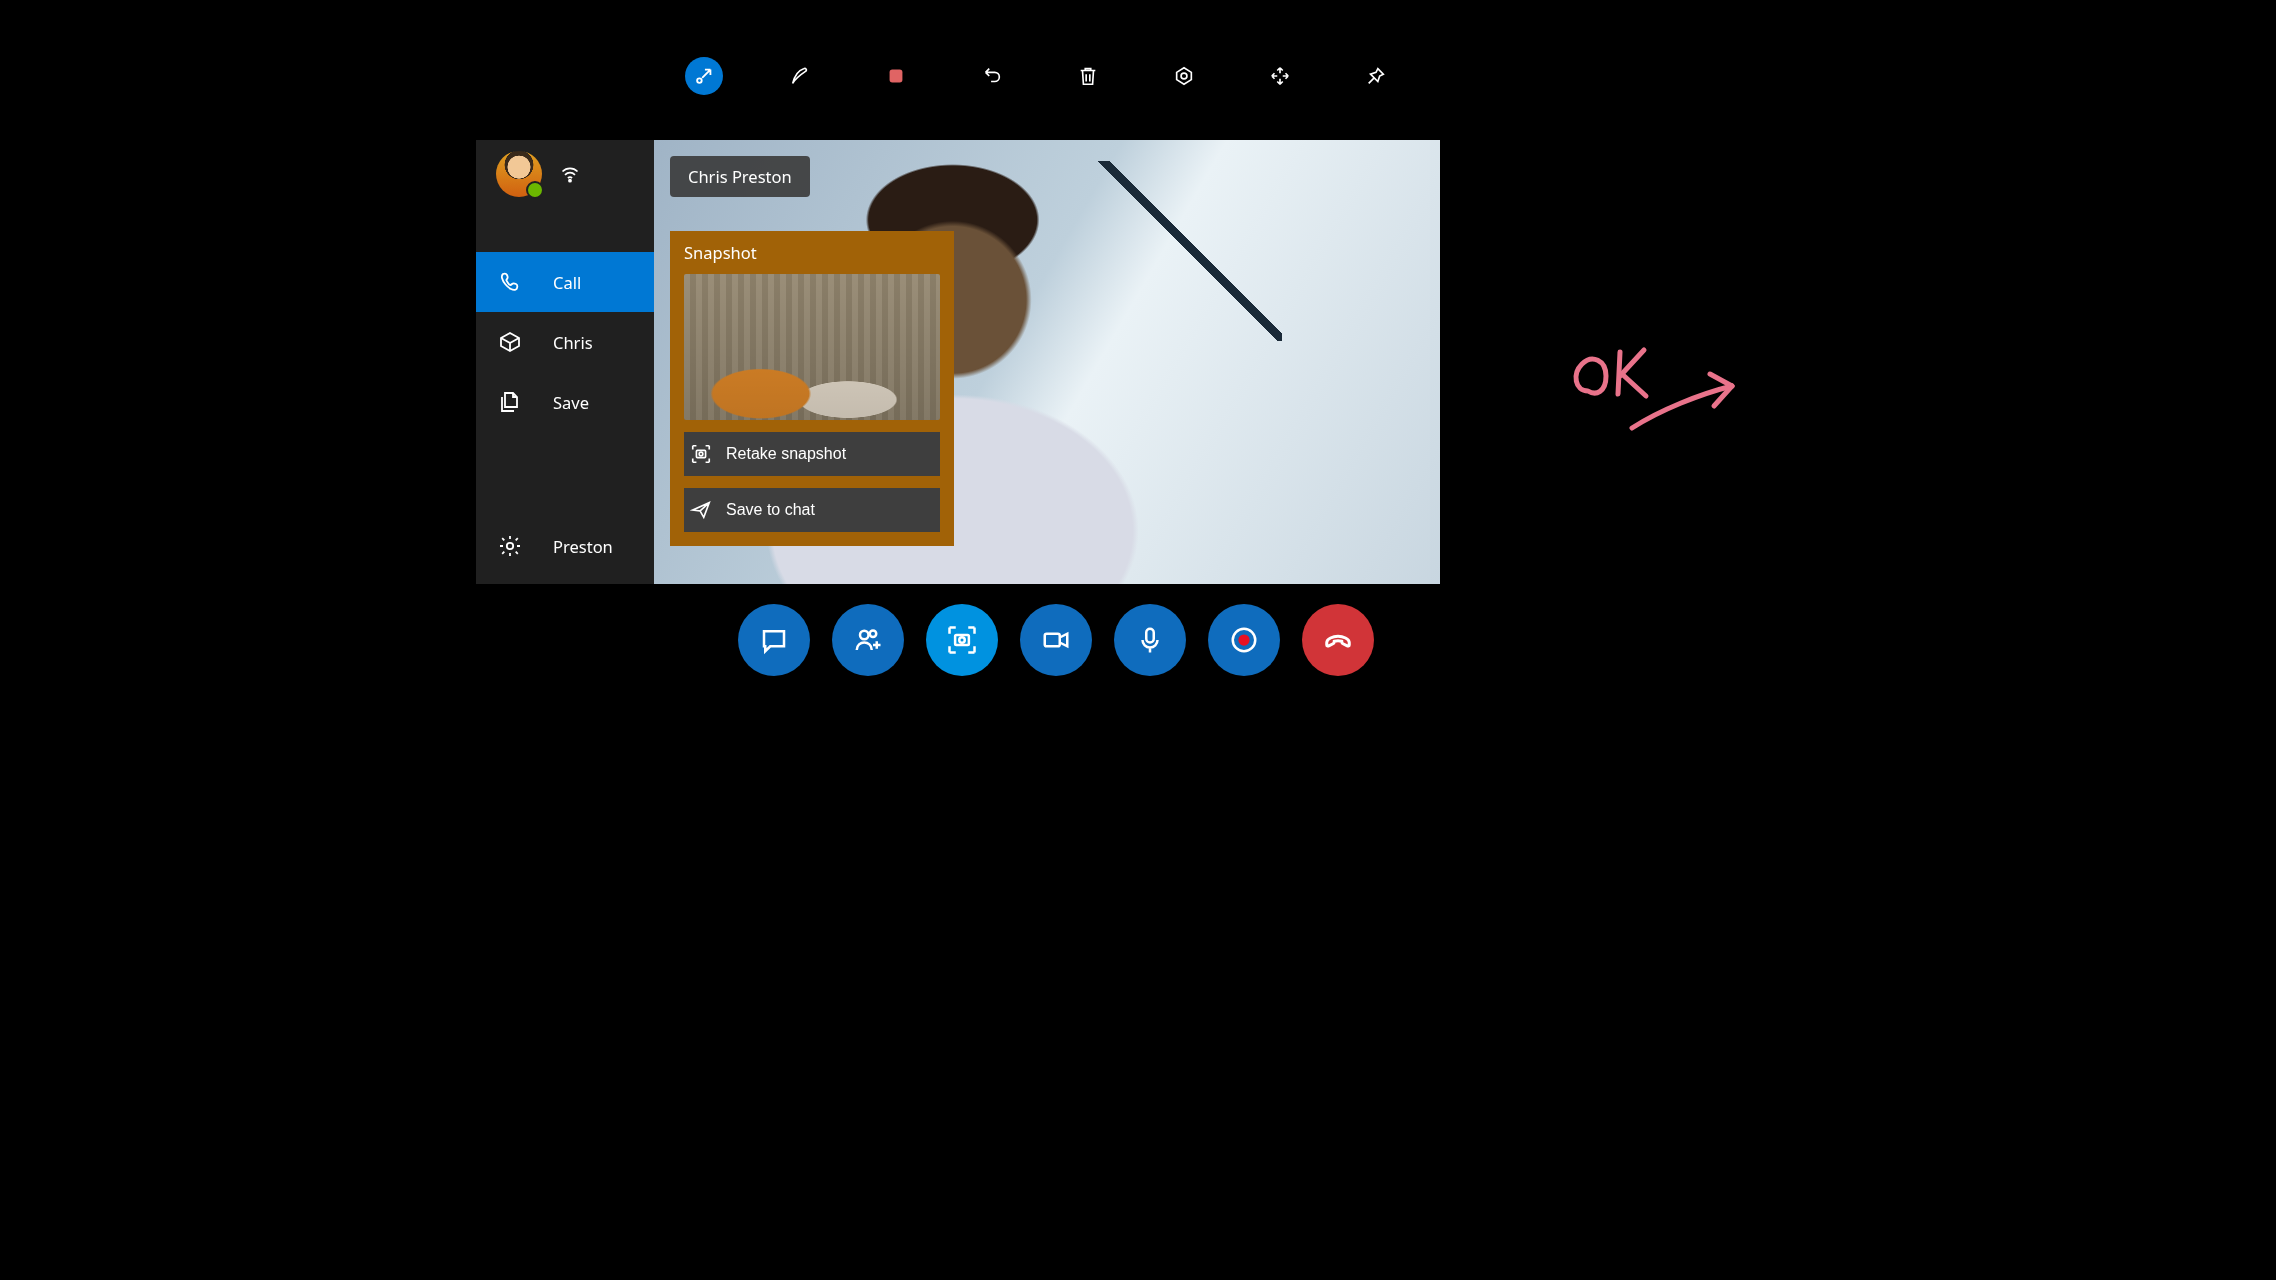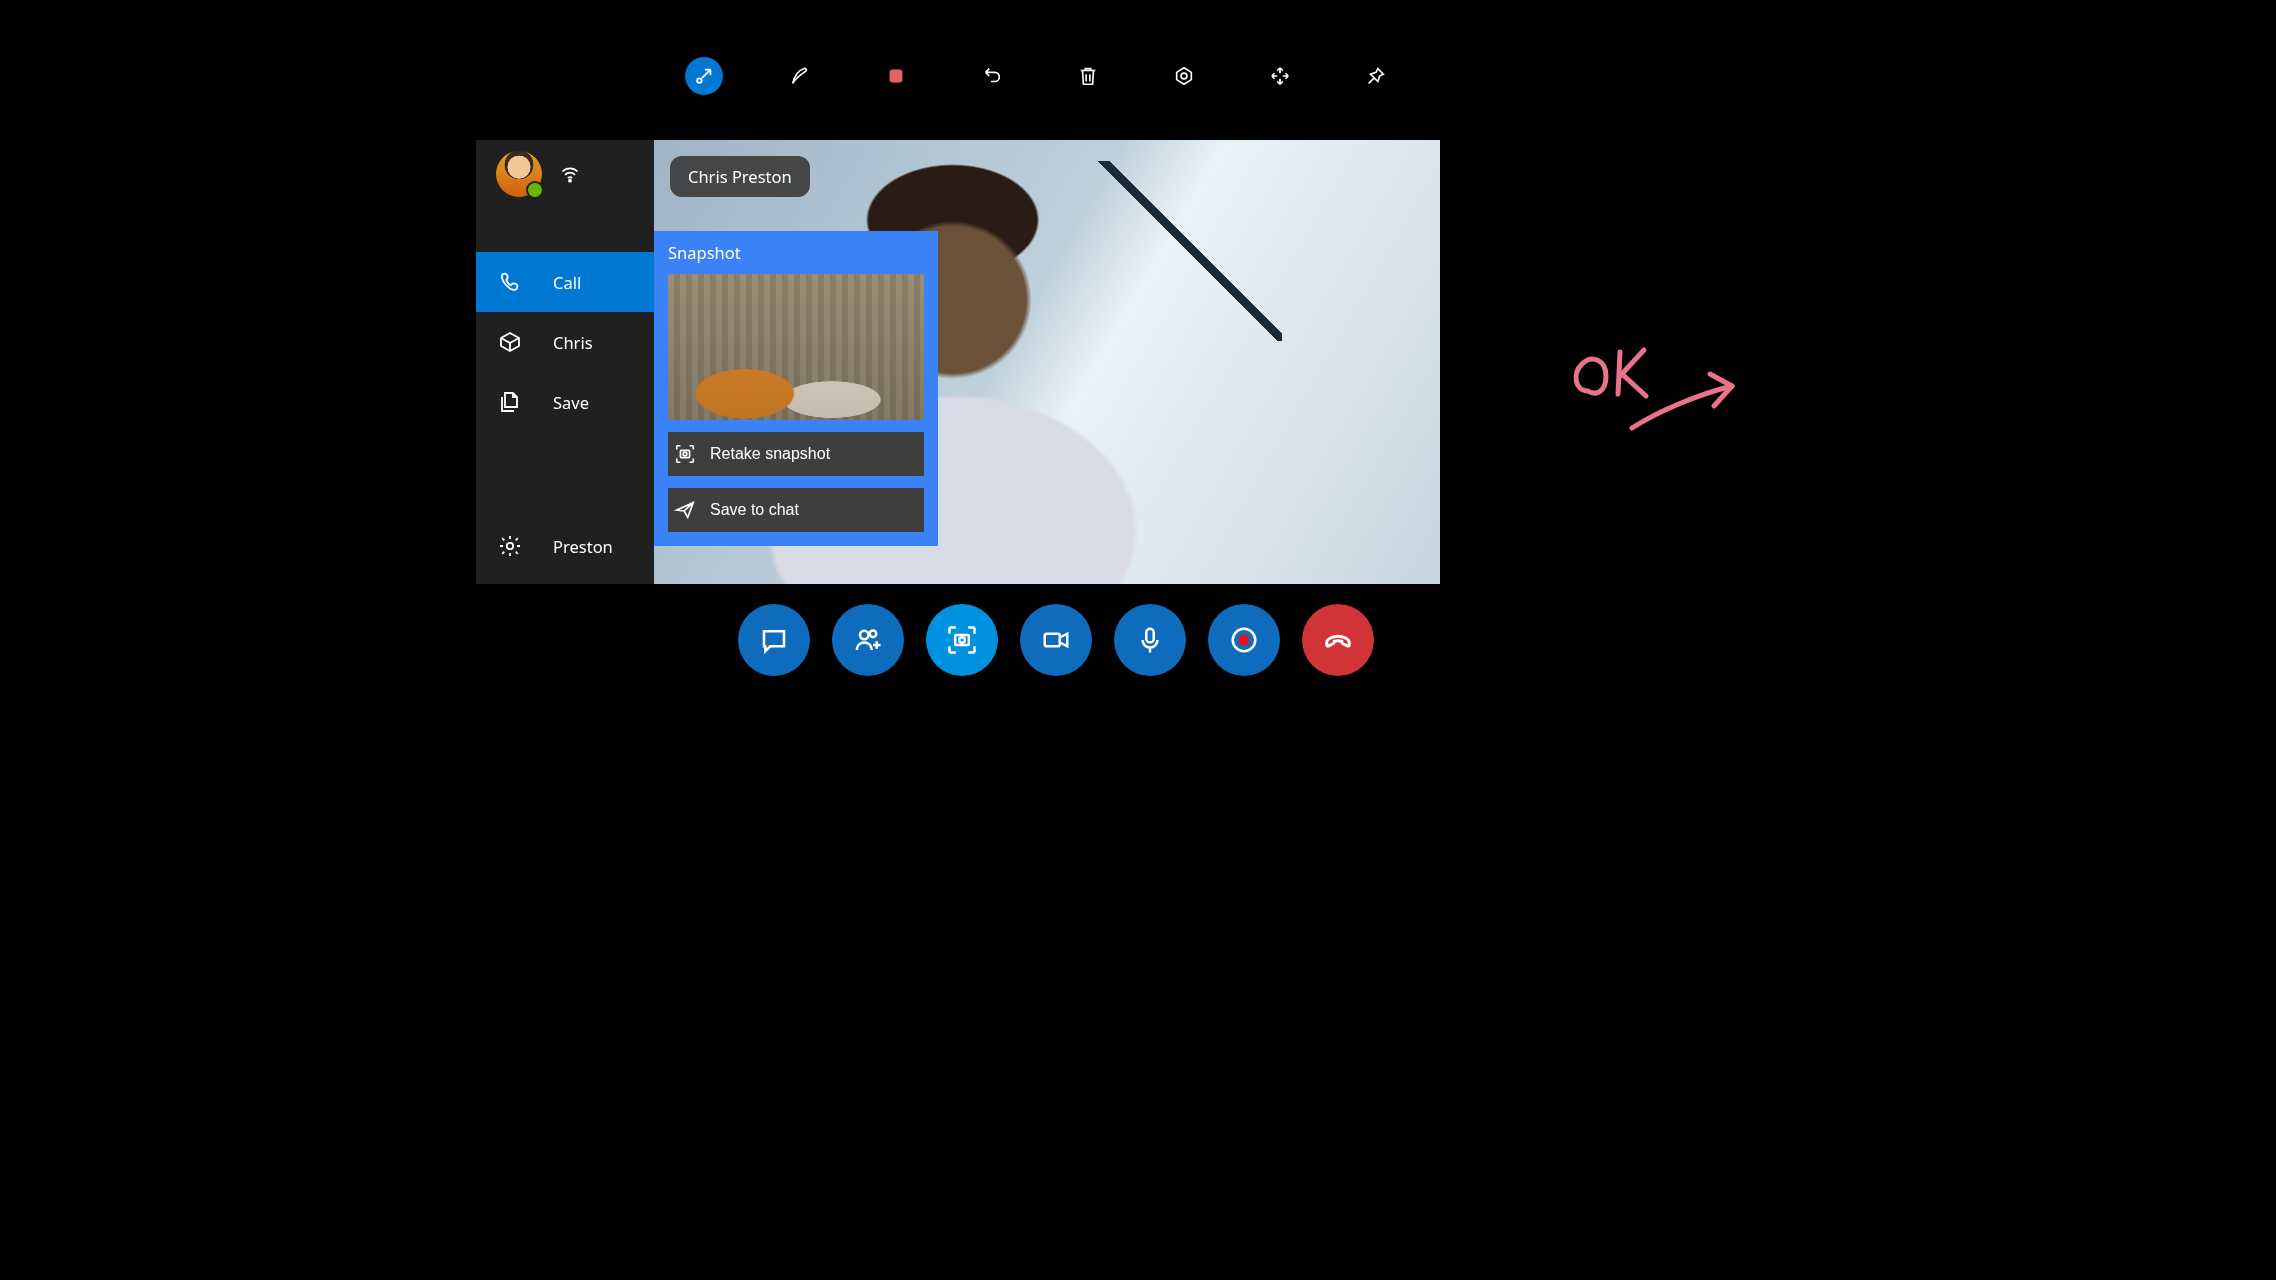--- a/index.html
+++ b/index.html
@@ -32,24 +32,24 @@
   .main{flex:1;position:relative;overflow:hidden}
   .video-feed{position:absolute;inset:0;
     background:
       radial-gradient(circle at 38% 36%, #6a5138 0 13%, transparent 14%),
       radial-gradient(ellipse 140px 90px at 38% 18%, #2a1c14 0 60%, transparent 62%),
       radial-gradient(ellipse 300px 220px at 38% 88%, #d8dbe6 0 60%, transparent 62%),
       linear-gradient(120deg,#a0b4c6 0%,#bed0dc 45%,#eaf2f6 55%,#c8d6e0 100%);
     filter:blur(0.4px)}
   .video-feed::after{content:"";position:absolute;inset:0;background:
       linear-gradient(45deg,transparent 54%,#1a2a38 54% 57%,transparent 57%) 72% 8%/220px 180px no-repeat;}
-  .name-badge{position:absolute;top:16px;left:16px;background:rgba(58,58,58,0.9);padding:9px 18px;font-size:16.5px;border-radius:12px}
-
-  
-  .popover{position:absolute;top:91px;left:0;width:284px;background:#3b82f6;padding:10px 14px 14px;box-sizing:border-box}
+  .name-badge{position:absolute;top:16px;left:16px;background:rgba(58,58,58,0.9);padding:9px 18px;font-size:16.5px;border-radius:4px}
+
+  
+  .popover{position:absolute;top:91px;left:16px;width:284px;background:#a16207;padding:10px 14px 14px;box-sizing:border-box}
   .popover-title{font-size:16.5px;margin-bottom:10px}
   .thumb{width:256px;height:146px;border-radius:2px;
     background:
       linear-gradient(180deg,rgba(0,0,0,0.0) 0%,rgba(0,0,0,0.15) 100%),
       radial-gradient(ellipse 120px 60px at 30% 82%, #e08828 0 40%, transparent 42%),
       radial-gradient(ellipse 80px 30px at 64% 86%, #e6dccc 0 60%, transparent 62%),
       repeating-linear-gradient(90deg,#9a8e78 0 6px,#8a7e68 6px 12px) 0 0/100% 45%,
       linear-gradient(180deg,#cfcac0 45%,#b0a894 45%)}
   .pop-btn{width:256px;height:44px;margin-top:12px;background:#3e3e3e;border:none;color:#fff;font-size:16px;display:flex;align-items:center;gap:14px;cursor:pointer}
   .pop-btn svg{width:22px;height:22px}

